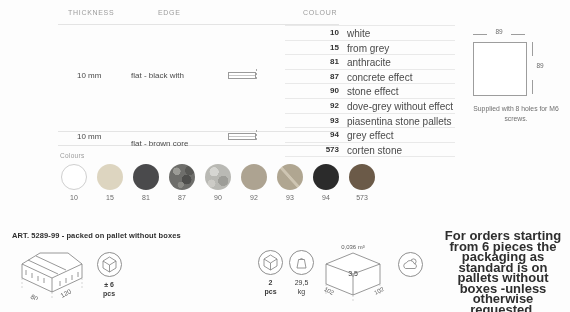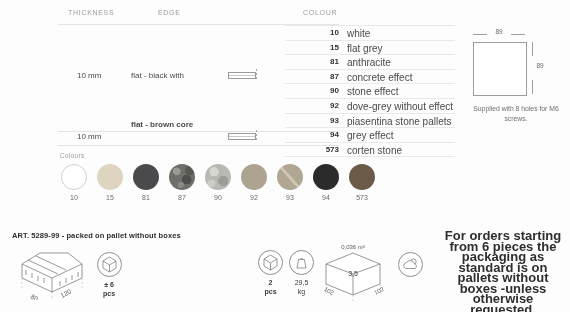--- a/index.html
+++ b/index.html
@@ -30,21 +30,21 @@
   .crow{position:relative;height:13.6px;border-bottom:1px solid #e9e9e9;}
   .crow:first-child{border-top:1px solid #e9e9e9;}
   .ccode{position:absolute;left:28px;top:2px;width:26px;text-align:right;font-size:8px;font-weight:bold;color:#333;}
   .cname{position:absolute;left:62px;top:2px;font-size:10px;color:#4a4a4a;}
 
   
   .cell{position:absolute;font-size:8px;color:#4a4a4a;}
   .th1{left:77px;top:71px;}
   .ed1{left:131px;top:71px;}
   .th2{left:77px;top:132px;}
-  .ed2{left:131px;top:120px;font-weight:bold;}
+  .ed2{left:131px;top:139px;}
 
   
   .edgeglyph{position:absolute;width:38px;height:12px;}
   .eg1{left:228px;top:69px;}
   .eg2{left:228px;top:130px;}
   .eg-bar{position:absolute;left:0;top:3px;width:26px;height:5px;border:1px solid #9a9a9a;background:#fff;}
   .eg-bar:after{content:"";position:absolute;left:0;top:1.5px;width:100%;height:1px;background:#c8c8c8;}
   .eg-dash{position:absolute;left:28px;top:0;width:1px;height:11px;
     background:repeating-linear-gradient(to bottom,#a8a8a8 0 2px,transparent 2px 4px);}
 
@@ -127,21 +127,21 @@
         <div class="eg-dash"></div>
     </div>
 
     <div class="colour-list">
       <div class="crow">
         <span class="ccode">10</span>
         <span class="cname">white</span>
       </div>
       <div class="crow">
         <span class="ccode">15</span>
-        <span class="cname">flat grey</span>
+        <span class="cname">from grey</span>
       </div>
       <div class="crow">
         <span class="ccode">81</span>
         <span class="cname">anthracite</span>
       </div>
       <div class="crow">
         <span class="ccode">87</span>
         <span class="cname">concrete effect</span>
       </div>
       <div class="crow">

